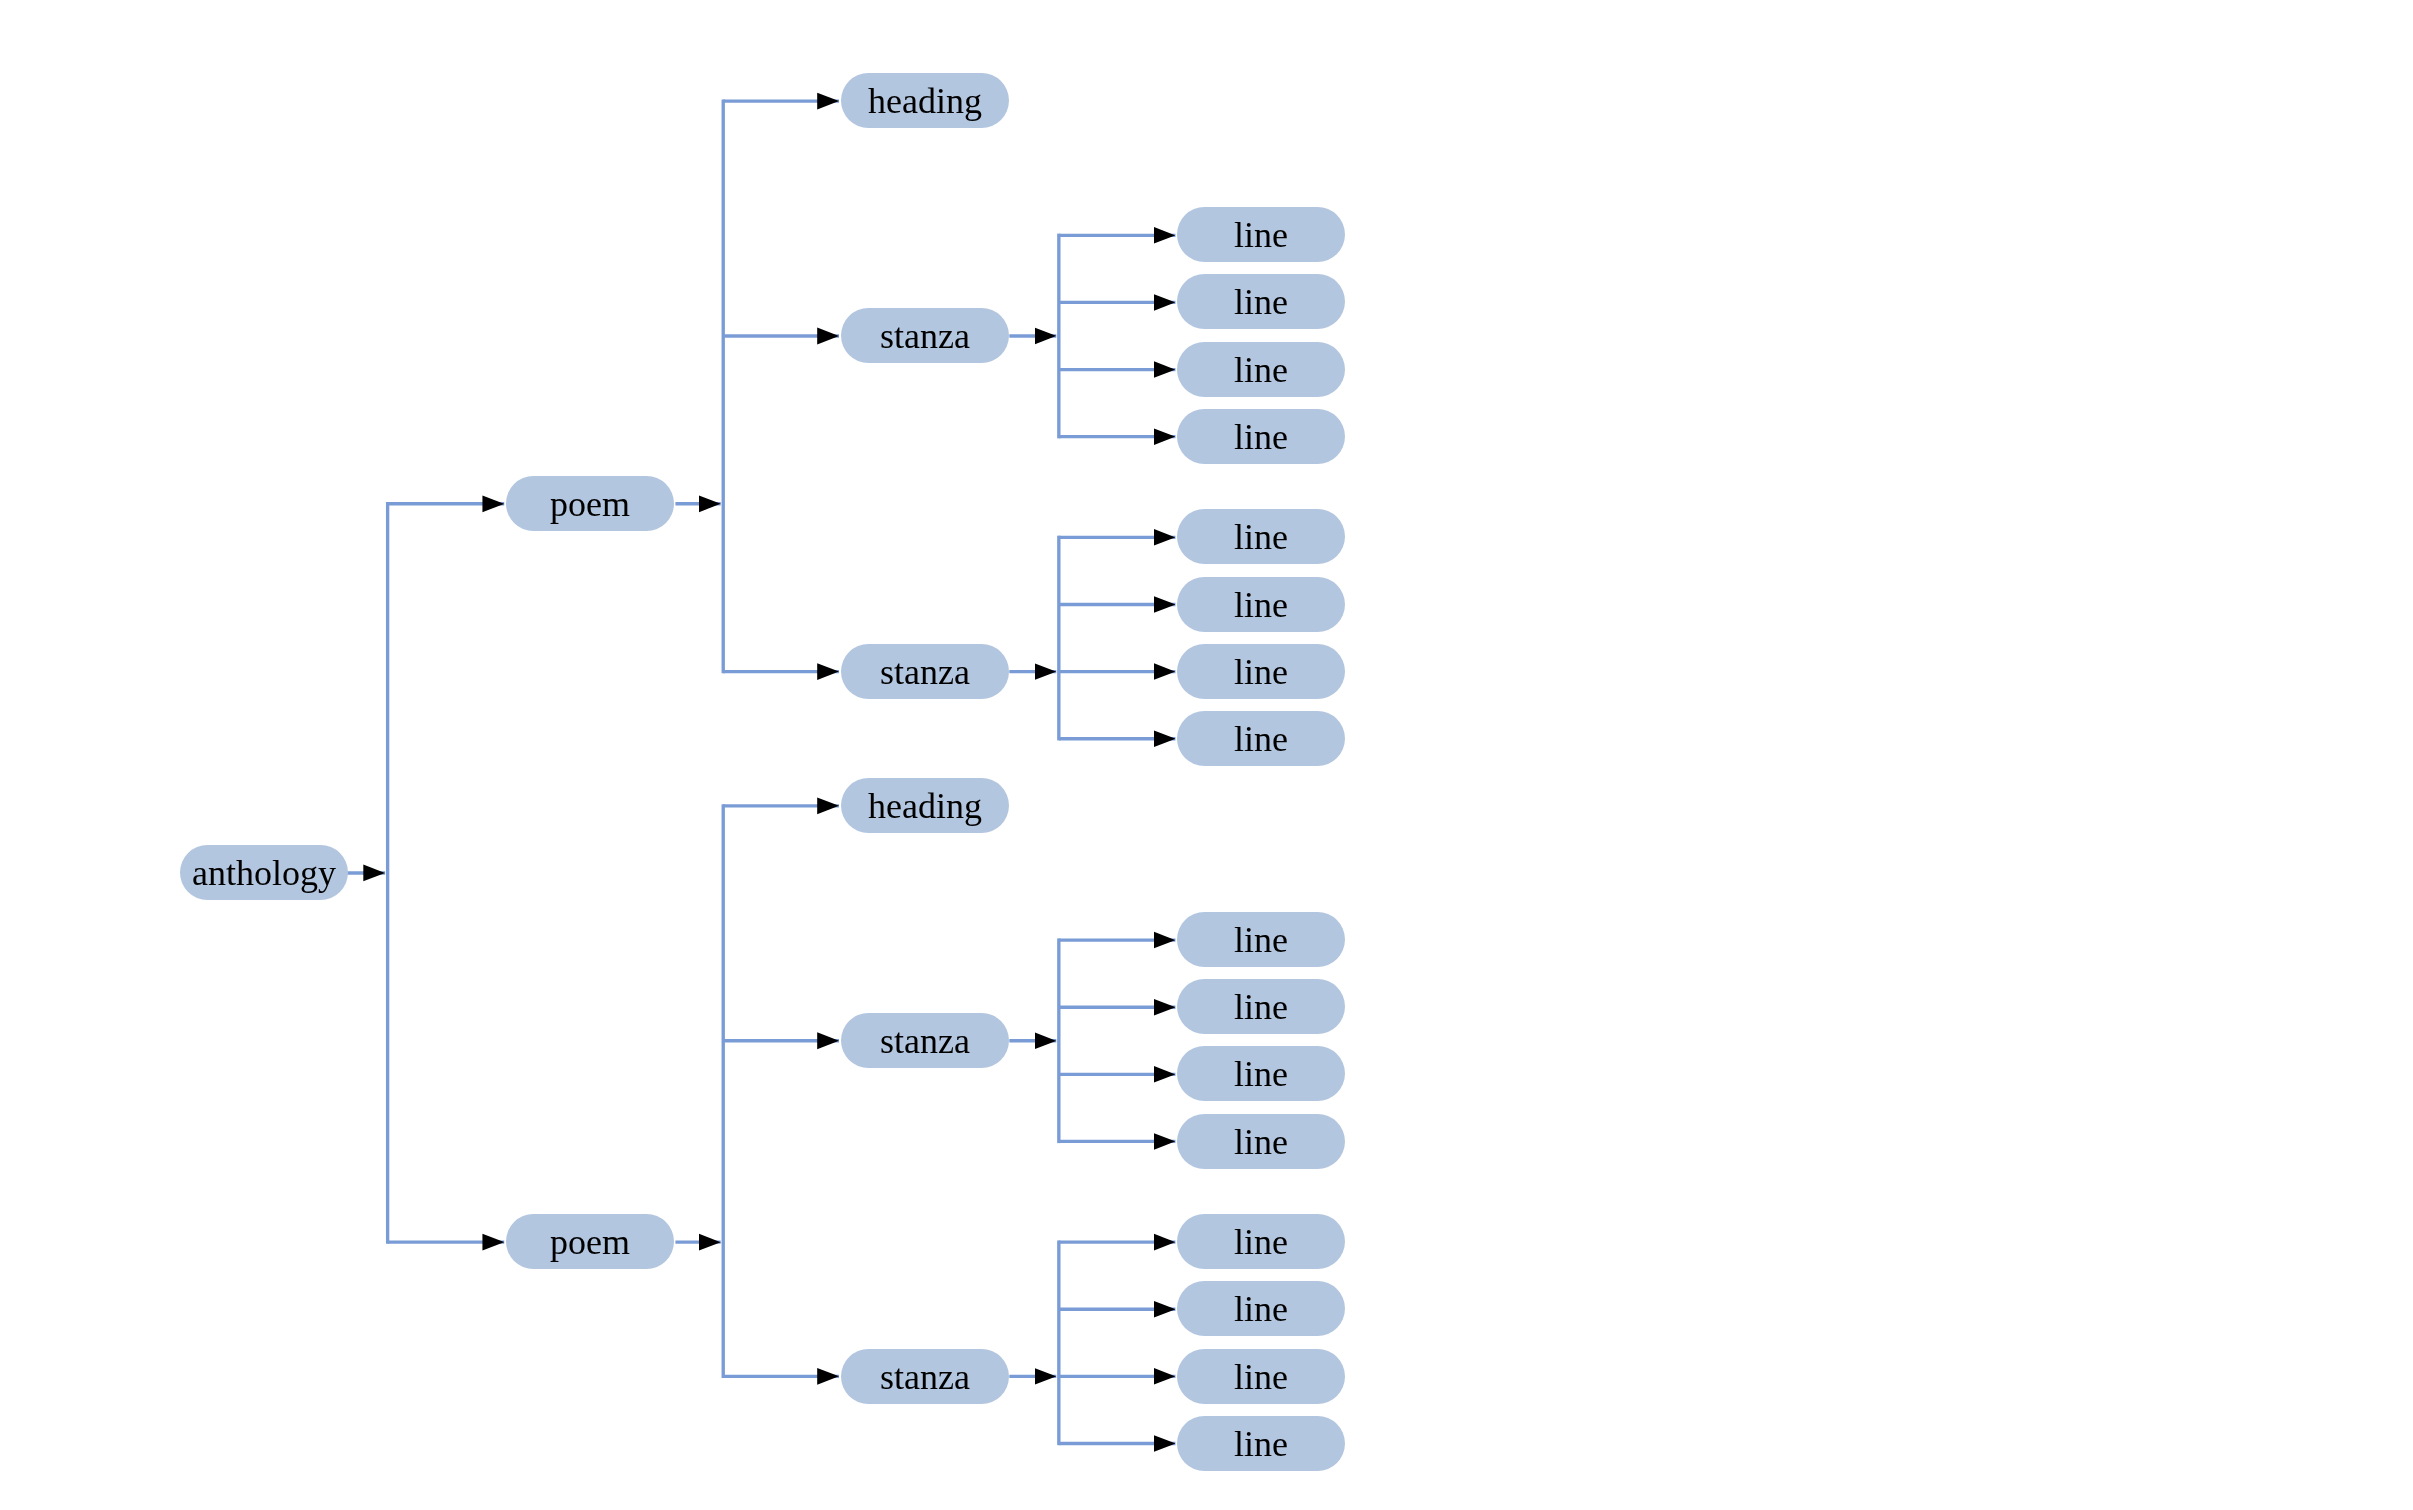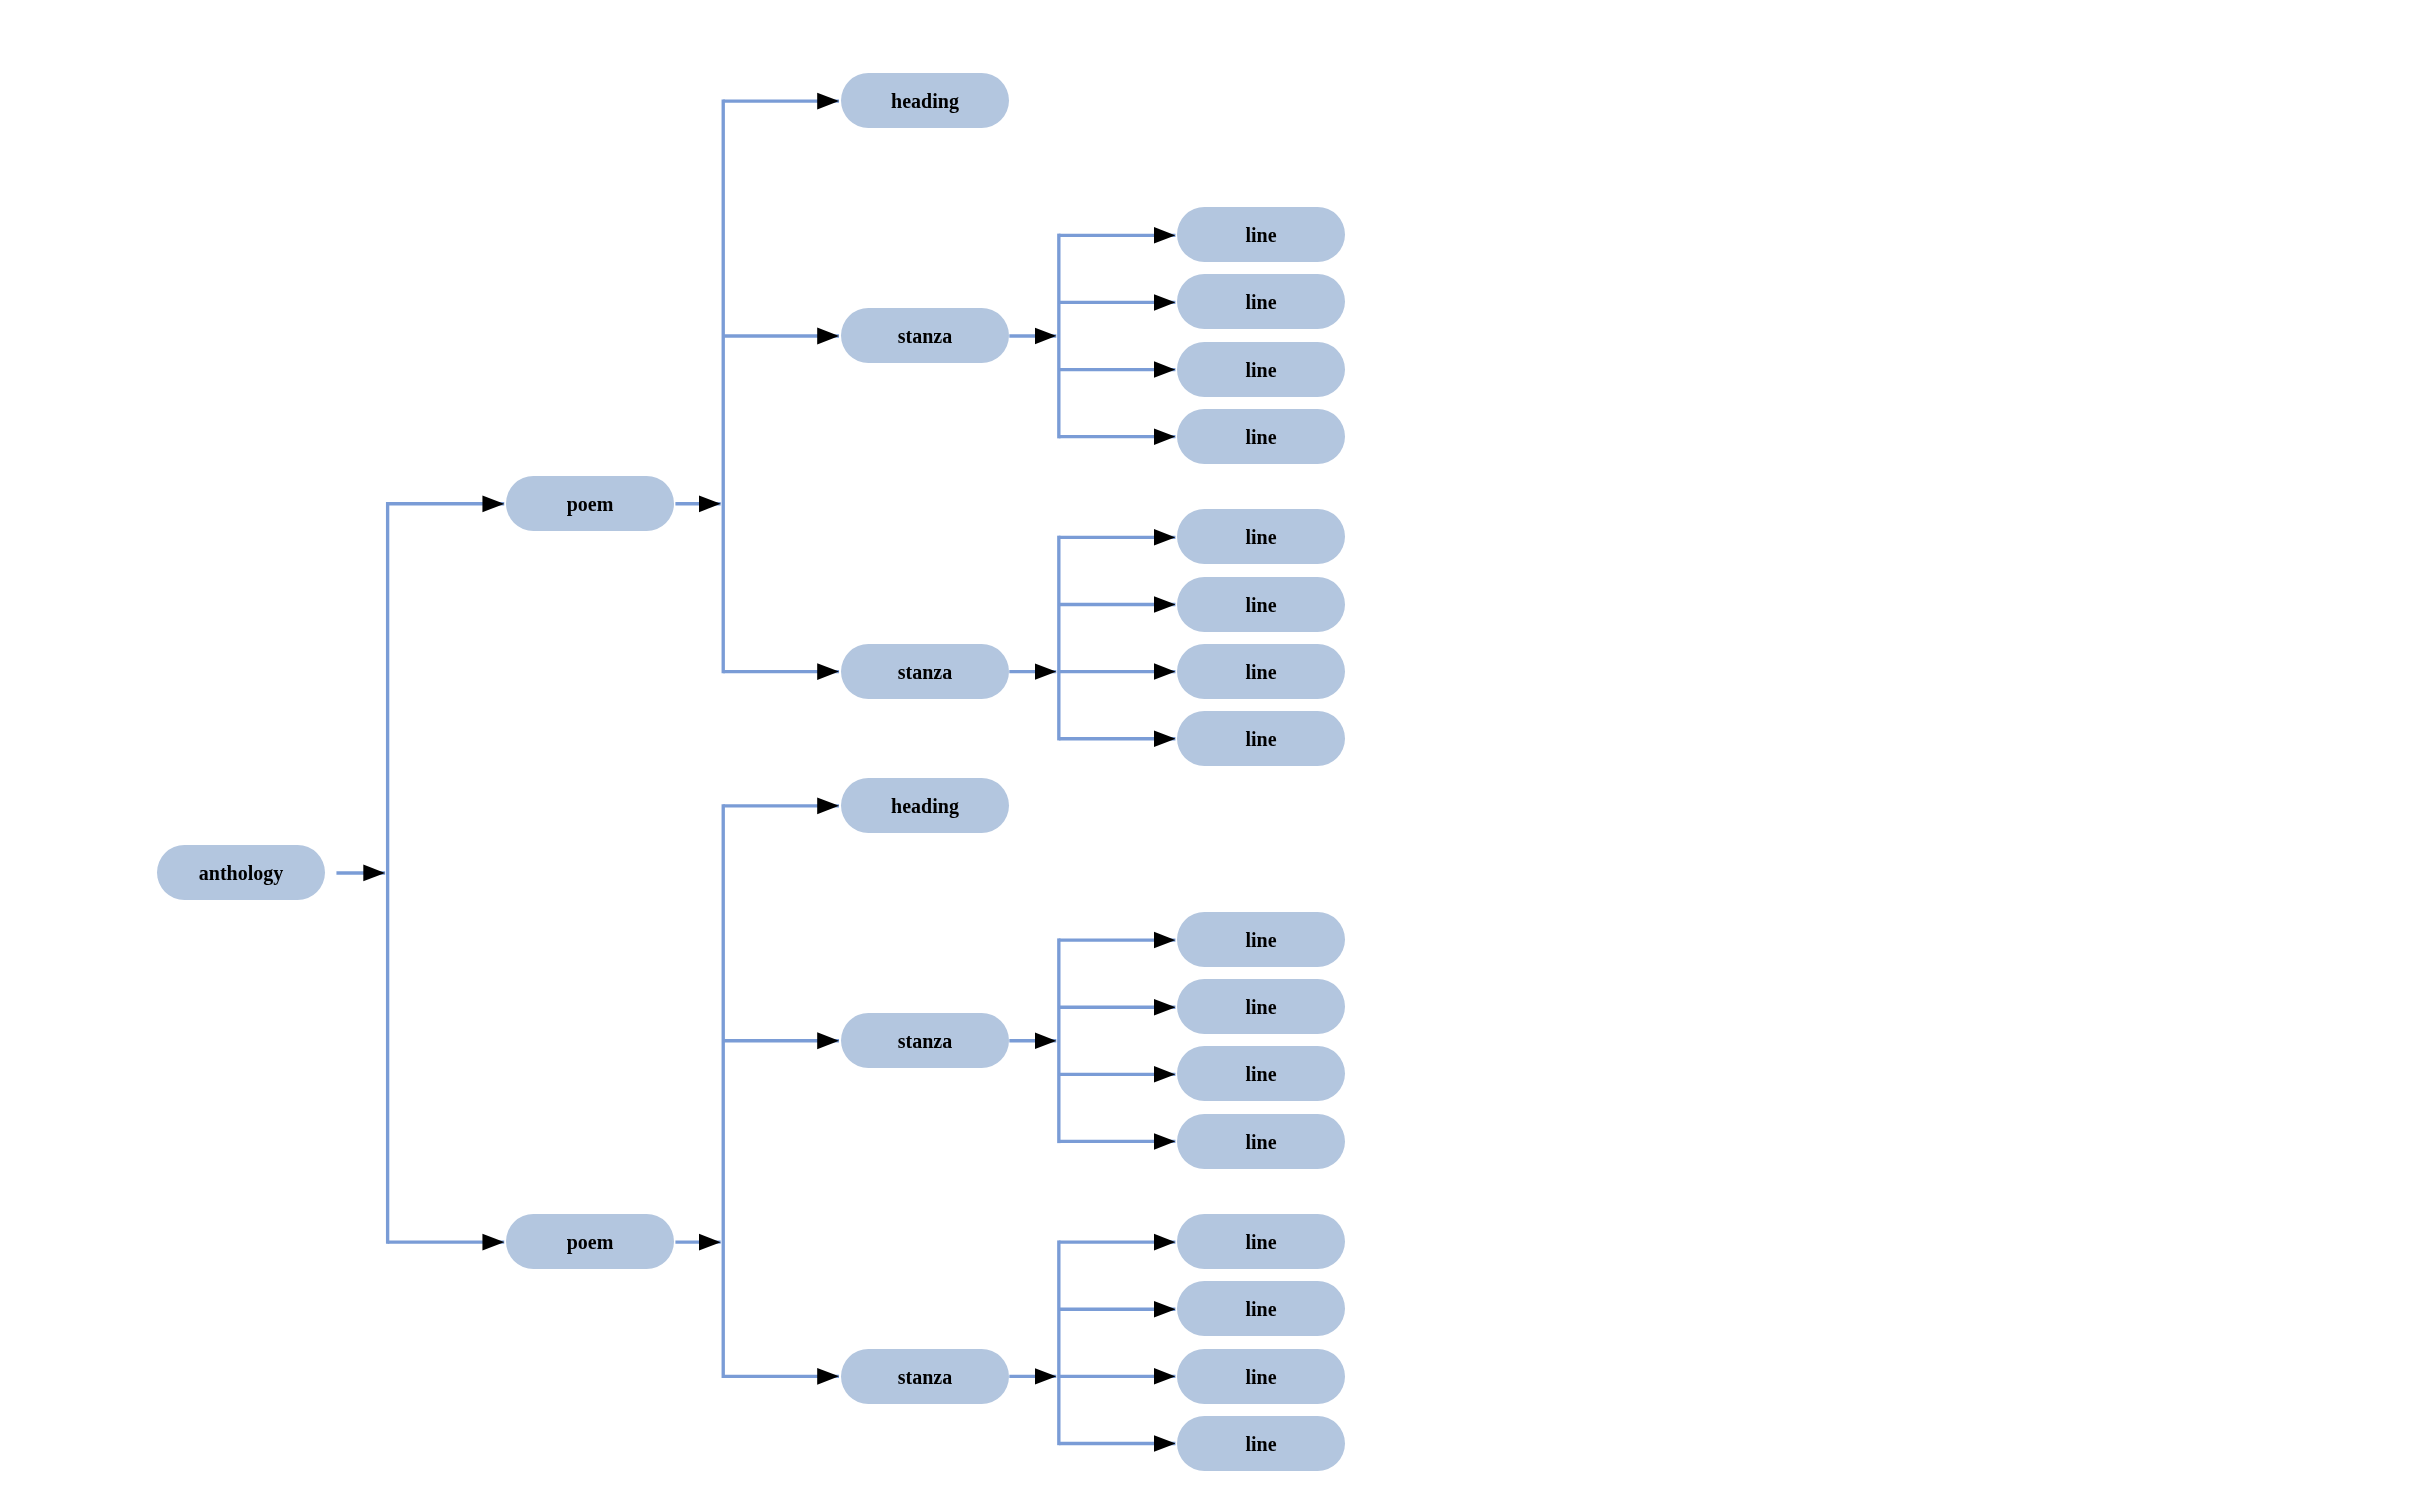--- a/index.html
+++ b/index.html
@@ -22,22 +22,22 @@
   }
   .node {
     position: absolute;
     width: 168px;
     height: 55px;
     background: #b3c6df;
     border-radius: 28px;
     display: flex;
     align-items: center;
     justify-content: center;
-    font-size: 20px;
-    font-weight: bold;
+    font-size: 36px;
+    font-weight: normal;
     color: #000000;
     text-align: center;
     line-height: 1;
   }
 </style>
 </head>
 <body>
 
 <div class="canvas">
 
@@ -94,21 +94,21 @@
       <path class="edge-line" d="M1262 1280 H1401" marker-end="url(#arrow)"></path>
       <path class="edge-line" d="M1262 1360 H1401" marker-end="url(#arrow)"></path>
 
       <path class="edge-line" d="M1262 1480 H1401" marker-end="url(#arrow)"></path>
       <path class="edge-line" d="M1262 1560 H1401" marker-end="url(#arrow)"></path>
       <path class="edge-line" d="M1262 1640 H1401" marker-end="url(#arrow)"></path>
       <path class="edge-line" d="M1262 1720 H1401" marker-end="url(#arrow)"></path>
     </g>
   </svg>
 
-  <div class="node" style="left:157px; top:845px;text-align:center;">anthology</div>
+  <div class="node" style="left:180px; top:845px;text-align:center;">anthology</div>
 
   <div class="node" style="left:506px; top:476px;">poem</div>
   <div class="node" style="left:506px; top:1214px;">poem</div>
 
   <div class="node" style="left:841px; top:73px;">heading</div>
   <div class="node" style="left:841px; top:308px;">stanza</div>
   <div class="node" style="left:841px; top:644px;">stanza</div>
 
   <div class="node" style="left:841px; top:778px;">heading</div>
   <div class="node" style="left:841px; top:1013px;">stanza</div>

